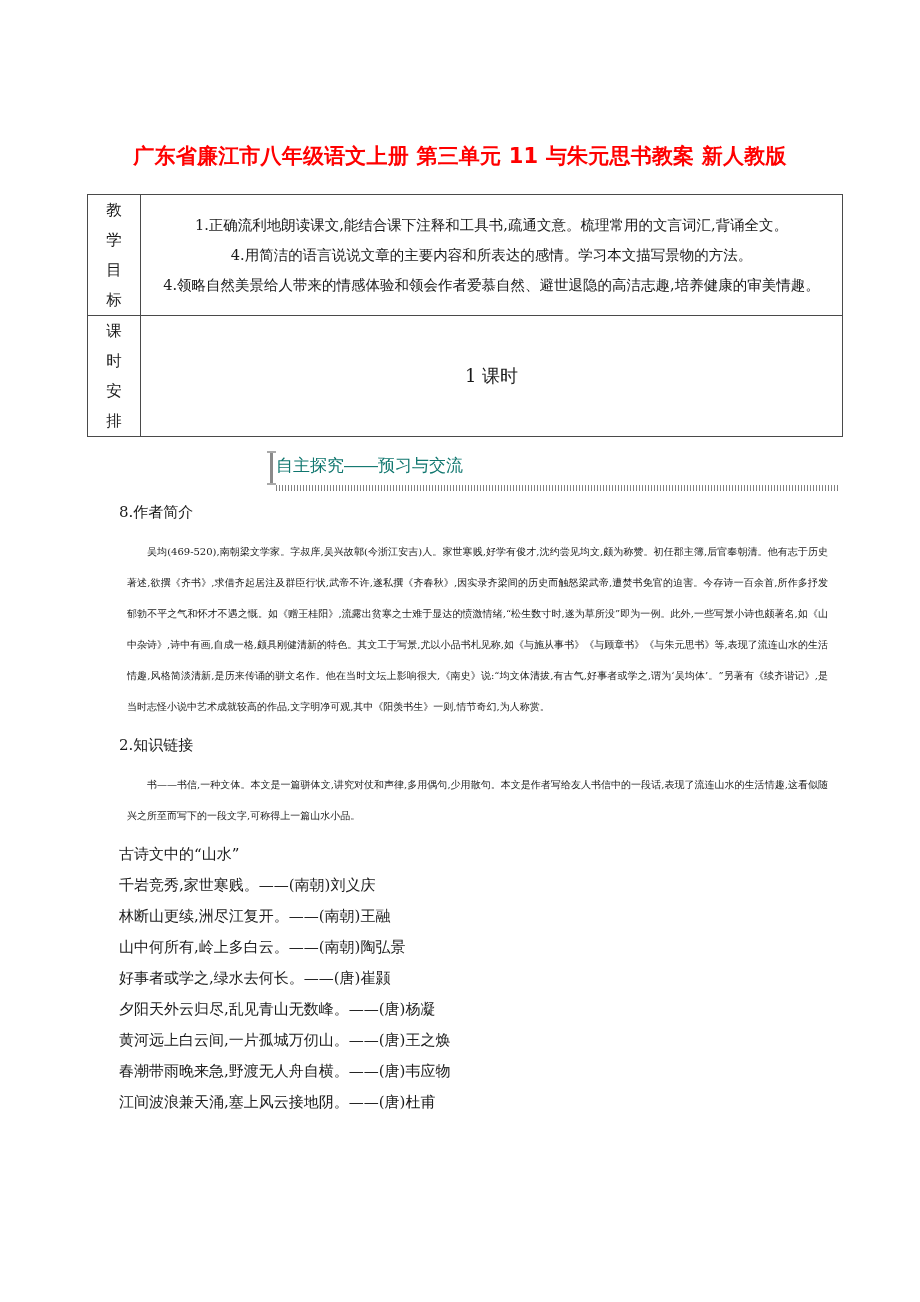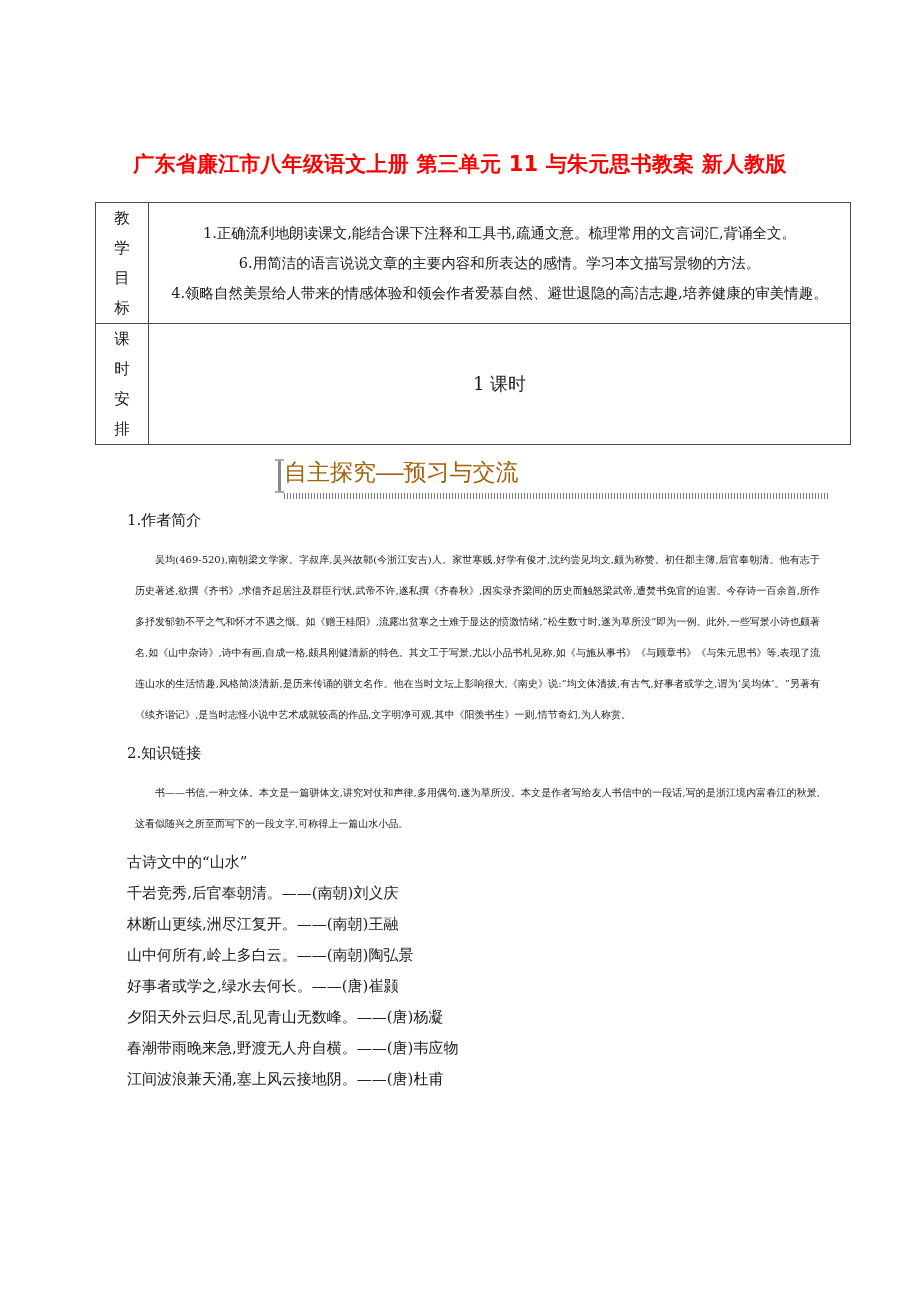--- a/index.html
+++ b/index.html
@@ -13,21 +13,21 @@
     font-family: "DejaVu Serif", "Liberation Serif", serif;
     color: #1a1a1a;
     position: relative;
     overflow: hidden;
   }
 
   .page {
     width: 920px;
     height: 1302px;
     box-sizing: border-box;
-    padding: 12px;
+    padding: 4px;
     position: relative;
     border-radius: 30px;
   }
 
   
   .doc-title {
     color: #ff0000;
     font-family: "DejaVu Sans", "Liberation Sans", sans-serif;
     font-weight: bold;
     font-size: 21px;
@@ -101,24 +101,24 @@
     position: absolute;
     left: -3px;
     width: 9px;
     height: 2px;
     background: #a9a9a9;
   }
   .section-head .bar::before { top: -2px; }
   .section-head .bar::after  { bottom: -2px; }
 
   .section-head .head-text {
-    font-family: Liberation Mono, monospace;
-    font-size: 23px;
+    font-family: Liberation Sans, sans-serif;
+    font-size: 17px;
     line-height: 30px;
-    color: #a16207;
+    color: #0f766e;
     display: inline-block;
   }
   .section-head .rule {
     position: absolute;
     left: 272px;
     right: 78px;
     top: 34px;
     height: 6px;
     background-image:
       repeating-linear-gradient(to right, #7a7a7a 0px, #7a7a7a 1px, transparent 1px, transparent 3px);
@@ -180,21 +180,21 @@
     <tbody>
       <tr>
         <td class="label-cell">
           <span>教</span>
           <span>学</span>
           <span>目</span>
           <span>标</span>
         </td>
         <td class="content-cell">
           <span class="goal-line">1.正确流利地朗读课文,能结合课下注释和工具书,疏通文意。梳理常用的文言词汇,背诵全文。</span>
-          <span class="goal-line">6.用简洁的语言说说文章的主要内容和所表达的感情。学习本文描写景物的方法。</span>
+          <span class="goal-line">4.用简洁的语言说说文章的主要内容和所表达的感情。学习本文描写景物的方法。</span>
           <span class="goal-line">4.领略自然美景给人带来的情感体验和领会作者爱慕自然、避世退隐的高洁志趣,培养健康的审美情趣。</span>
         </td>
       </tr>
       <tr>
         <td class="label-cell">
           <span>课</span>
           <span>时</span>
           <span>安</span>
           <span>排</span>
         </td>
@@ -205,31 +205,32 @@
 
   <div class="section-head">
     <span class="bar"></span>
     <span class="head-text">自主探究——预习与交流</span>
     <span class="rule"></span>
     <span class="rule2"></span>
   </div>
 
   <div class="body-area">
 
-    <p class="lead">1.作者简介</p>
+    <p class="lead">8.作者简介</p>
     <p class="para">吴均(469-520),南朝梁文学家。字叔庠,吴兴故鄣(今浙江安吉)人。家世寒贱,好学有俊才,沈约尝见均文,颇为称赞。初任郡主簿,后官奉朝清。他有志于历史著述,欲撰《齐书》,求借齐起居注及群臣行状,武帝不许,遂私撰《齐春秋》,因实录齐梁间的历史而触怒梁武帝,遭焚书免官的迫害。今存诗一百余首,所作多抒发郁勃不平之气和怀才不遇之慨。如《赠王桂阳》,流露出贫寒之士难于显达的愤激情绪,“松生数寸时,遂为草所没”即为一例。此外,一些写景小诗也颇著名,如《山中杂诗》,诗中有画,自成一格,颇具刚健清新的特色。其文工于写景,尤以小品书札见称,如《与施从事书》《与顾章书》《与朱元思书》等,表现了流连山水的生活情趣,风格简淡清新,是历来传诵的骈文名作。他在当时文坛上影响很大,《南史》说:“均文体清拔,有古气,好事者或学之,谓为‘吴均体’。”另著有《续齐谐记》,是当时志怪小说中艺术成就较高的作品,文字明净可观,其中《阳羡书生》一则,情节奇幻,为人称赏。</p>
 
     <p class="lead">2.知识链接</p>
-    <p class="para">书——书信,一种文体。本文是一篇骈体文,讲究对仗和声律,多用偶句,遂为草所没。本文是作者写给友人书信中的一段话,写的是浙江境内富春江的秋景,这看似随兴之所至而写下的一段文字,可称得上一篇山水小品。</p>
+    <p class="para">书——书信,一种文体。本文是一篇骈体文,讲究对仗和声律,多用偶句,少用散句。本文是作者写给友人书信中的一段话,表现了流连山水的生活情趣,这看似随兴之所至而写下的一段文字,可称得上一篇山水小品。</p>
 
     <p class="centered-sub">古诗文中的“山水”</p>
 
-    <p class="quote-line">千岩竞秀,后官奉朝清。——(南朝)刘义庆</p>
+    <p class="quote-line">千岩竞秀,家世寒贱。——(南朝)刘义庆</p>
     <p class="quote-line">林断山更续,洲尽江复开。——(南朝)王融</p>
     <p class="quote-line">山中何所有,岭上多白云。——(南朝)陶弘景</p>
     <p class="quote-line">好事者或学之,绿水去何长。——(唐)崔颢</p>
     <p class="quote-line">夕阳天外云归尽,乱见青山无数峰。——(唐)杨凝</p>
+    <p class="quote-line">黄河远上白云间,一片孤城万仞山。——(唐)王之焕</p>
     <p class="quote-line">春潮带雨晚来急,野渡无人舟自横。——(唐)韦应物</p>
     <p class="quote-line">江间波浪兼天涌,塞上风云接地阴。——(唐)杜甫</p>
 
   </div>
 
 </div>
 
 </body></html>

